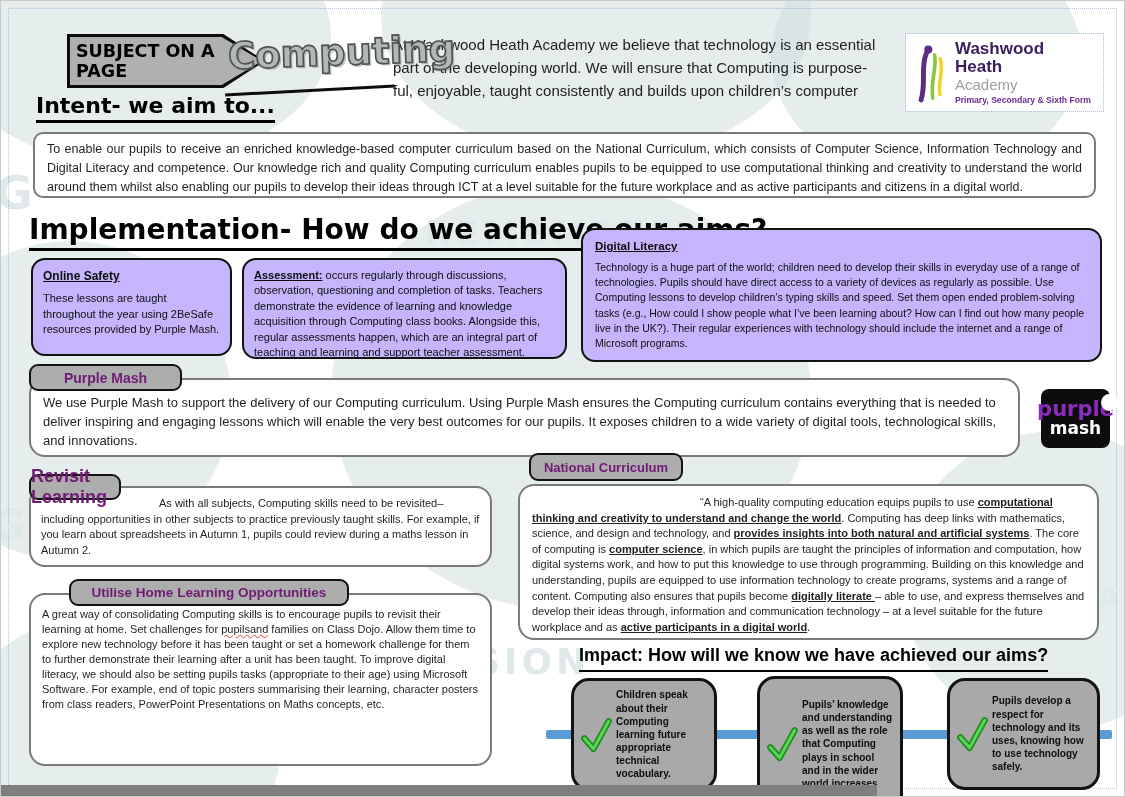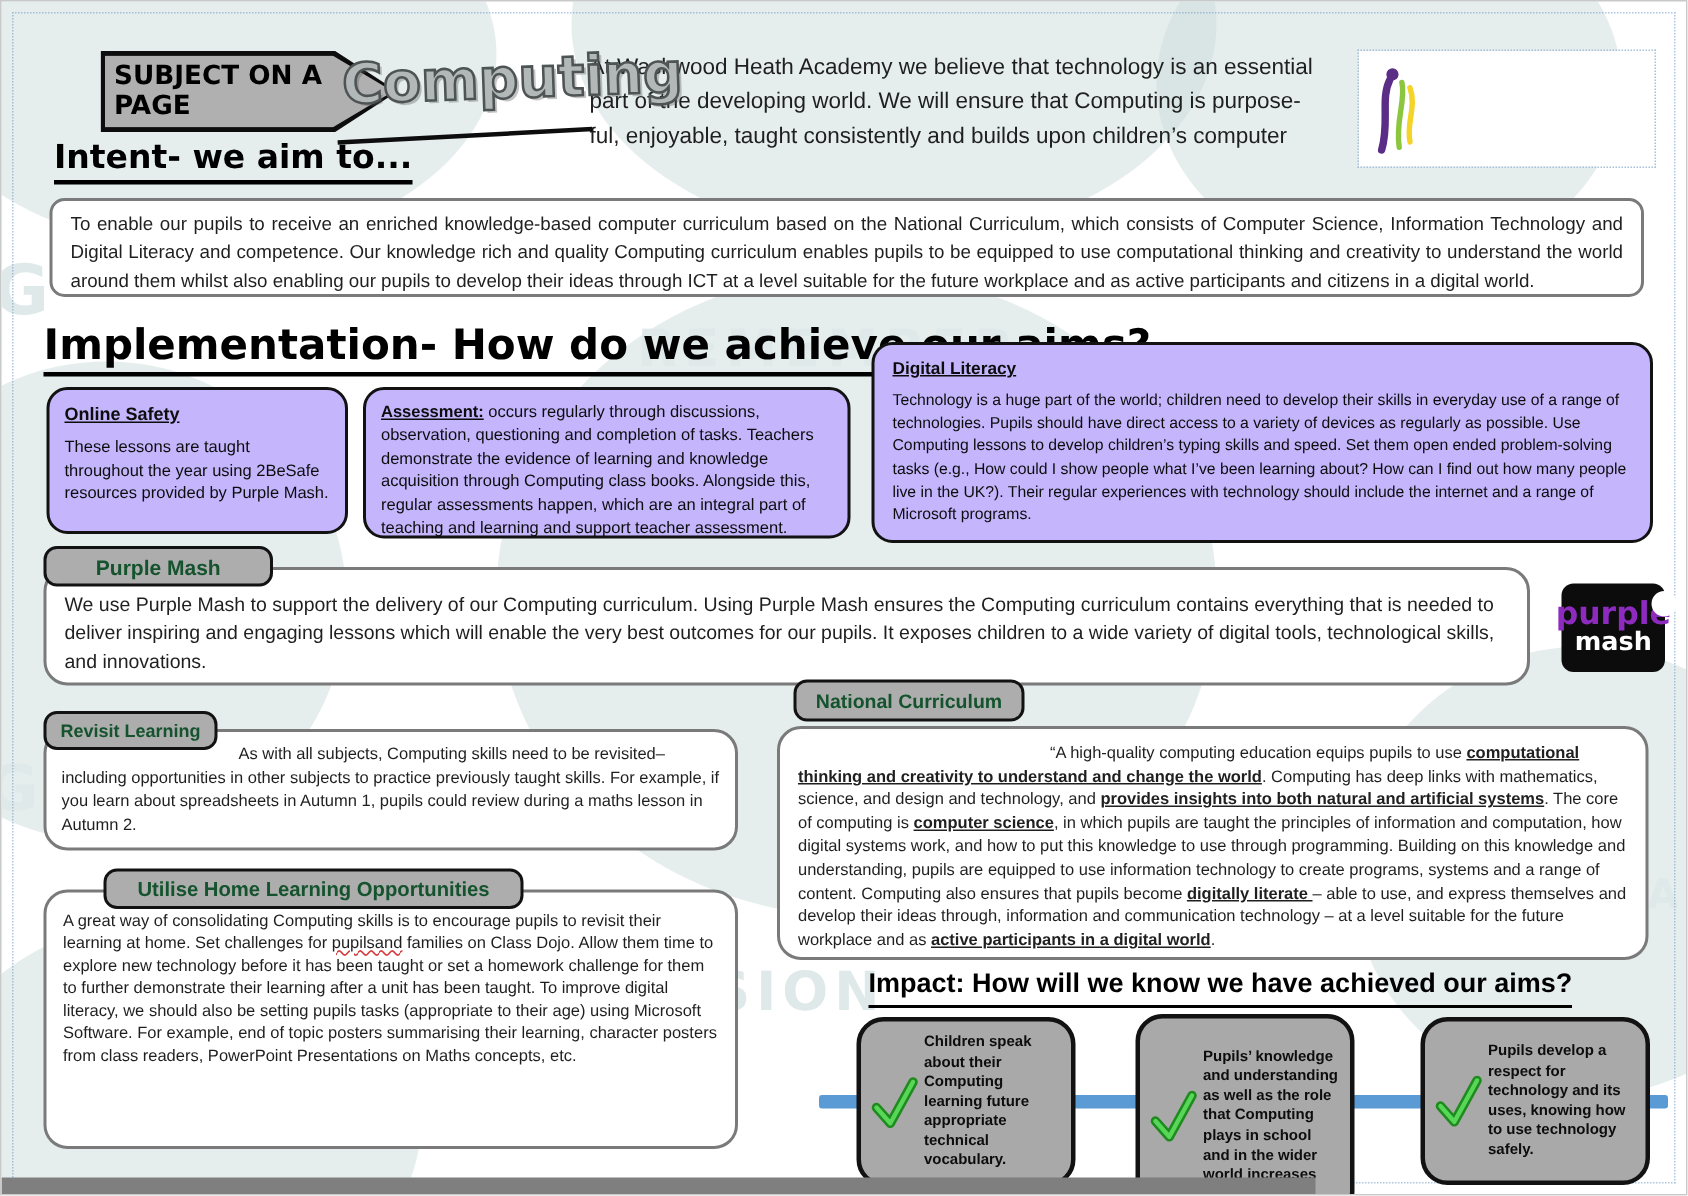--- a/index.html
+++ b/index.html
@@ -30,21 +30,21 @@
   .logo-l3{font-size:8.6px;font-weight:bold;color:#6b2d8f;margin-top:2px;}
   
   .marker{position:absolute;z-index:3;font-family:"DejaVu Sans",sans-serif;font-weight:800;color:#000;
           border-bottom:3px solid #000;padding-bottom:2px;}
   
   .white-box{position:absolute;background:#fff;border:2.5px solid #7a7a7a;border-radius:16px;z-index:3;
              box-sizing:border-box;color:#1f1f1f;}
   .gray-box{position:absolute;background:#c4b5fd;border:2.5px solid #121212;border-radius:14px;z-index:3;
             box-sizing:border-box;color:#0d0d0d;}
   .tab{position:absolute;background:#adadad;border:2.3px solid #121212;border-radius:9px;z-index:5;
-       display:flex;align-items:center;justify-content:center;font-weight:bold;color:#14532d;box-sizing:border-box;}
+       display:flex;align-items:center;justify-content:center;font-weight:bold;color:#701a75;box-sizing:border-box;}
   .box-title{font-weight:bold;text-decoration:underline;}
   .u-bold{font-weight:bold;text-decoration:underline;}
   .squiggle{text-decoration:underline wavy #d63b3b;text-decoration-thickness:1px;}
   
   .pm-logo{position:absolute;left:1040px;top:388px;width:69px;height:59px;background:#0c0c0c;border-radius:8px;z-index:4;
            display:flex;flex-direction:column;align-items:center;justify-content:center;line-height:.95;}
   .pm-notch{position:absolute;right:-8px;top:5px;width:17px;height:17px;border-radius:50%;background:#fff;z-index:5;}
   .pm-p{color:#8d2bbf;font-weight:800;font-size:21px;font-family:"DejaVu Sans",sans-serif;}
   .pm-m{color:#fff;font-weight:800;font-size:17px;font-family:"DejaVu Sans",sans-serif;}
   
@@ -91,20 +91,25 @@
     <div>ful, enjoyable, taught consistently and builds upon children’s computer</div>
   </div>
 
   <div class="logo-card">
     <svg width="36" height="64" viewBox="0 0 40 68">
       <circle cx="17" cy="8" r="4.5" fill="#5b2d86"></circle>
       <path d="M9 64 C15 44 8 26 15 12" stroke="#5b2d86" stroke-width="5.5" fill="none" stroke-linecap="round"></path>
       <path d="M22 62 C19 42 27 28 24 14" stroke="#8cc63f" stroke-width="4" fill="none" stroke-linecap="round"></path>
       <path d="M30 58 C27 44 35 32 30 18" stroke="#f5d327" stroke-width="4" fill="none" stroke-linecap="round"></path>
     </svg>
+    <div>
+      <div class="logo-l1">Washwood Heath</div>
+      <div class="logo-l2">Academy</div>
+      <div class="logo-l3">Primary, Secondary &amp; Sixth Form</div>
+    </div>
   </div>
 
   <div class="marker" style="left:35px;top:92px;font-size:22px;">Intent- we aim to...</div>
   <div class="white-box" style="left:32px;top:131px;width:1063px;height:66px;border-radius:10px;border-width:2px;padding:6px 12px;font-size:12.5px;line-height:1.5;text-align:justify;">To enable our pupils to receive an enriched knowledge-based computer curriculum based on the National Curriculum, which consists of Computer Science, Information Technology and Digital Literacy and competence. Our knowledge rich and quality Computing curriculum enables pupils to be equipped to use computational thinking and creativity to understand the world around them whilst also enabling our pupils to develop their ideas through ICT at a level suitable for the future workplace and as active participants and citizens in a digital world.</div>
 
   <div class="marker" style="left:28px;top:212px;font-size:28px;">Implementation- How do we achieve our aims?</div>
 
   <div class="gray-box" style="left:30px;top:257px;width:201px;height:98px;padding:8px 10px;font-size:11px;line-height:1.42;">
     <div class="box-title" style="font-size:12px;margin-bottom:6px;">Online Safety</div>
     <div>These lessons are taught throughout the year using 2BeSafe resources provided by Purple Mash.</div>
@@ -120,21 +125,21 @@
   </div>
 
   <div class="tab" style="left:28px;top:363px;width:153px;height:27px;font-size:14px;">Purple Mash</div>
   <div class="white-box" style="left:28px;top:377px;width:991px;height:79px;padding:14px 12px 8px;font-size:13px;line-height:1.45;">We use Purple Mash to support the delivery of our Computing curriculum. Using Purple Mash ensures the Computing curriculum contains everything that is needed to deliver inspiring and engaging lessons which will enable the very best outcomes for our pupils. It exposes children to a wide variety of digital tools, technological skills, and innovations.</div>
   <div class="pm-logo">
     <div class="pm-notch"></div>
     <div class="pm-p">purple</div>
     <div class="pm-m">mash</div>
   </div>
 
-  <div class="tab" style="left:28px;top:473px;width:116px;height:26px;font-size:12px;">Revisit Learning</div>
+  <div class="tab" style="left:28px;top:473px;width:92px;height:26px;font-size:18px;">Revisit Learning</div>
   <div class="white-box" style="left:28px;top:485px;width:463px;height:81px;padding:8px 10px;font-size:11px;line-height:1.42;text-indent:118px;">As with all subjects, Computing skills need to be revisited– including opportunities in other subjects to practice previously taught skills. For example,  if you learn about spreadsheets in Autumn 1, pupils could review during a maths lesson in Autumn 2.</div>
 
   <div class="tab" style="left:528px;top:452px;width:154px;height:28px;font-size:13px;">National Curriculum</div>
   <div class="white-box" style="left:517px;top:483px;width:581px;height:156px;padding:9px 12px;font-size:11px;line-height:1.42;text-indent:168px;"><span>“A high-quality computing education equips pupils to use </span><span class="u-bold">computational thinking and creativity to understand and change the world</span><span>. Computing has deep links with mathematics, science, and design and technology, and </span><span class="u-bold">provides insights into both natural and artificial systems</span><span>. The core of computing is </span><span class="u-bold">computer science</span><span>, in which pupils are taught the principles of information and computation, how digital systems work, and how to put this knowledge to use through programming. Building on this knowledge and understanding, pupils are equipped to use information technology to create programs, systems and a range of content. Computing also ensures that pupils become </span><span class="u-bold">digitally literate </span><span>– able to use, and express themselves and develop their ideas through, information and communication technology – at a level suitable for the future workplace and as </span><span class="u-bold">active participants in a digital world</span><span>.</span></div>
 
   <div class="tab" style="left:28px;top:578px;width:280px;height:27px;font-size:13.5px;margin-left:40px;">Utilise Home Learning Opportunities</div>
   <div class="white-box" style="left:28px;top:592px;width:463px;height:173px;padding:12px 11px 6px;font-size:11px;line-height:1.36;">
     <span>A great way of consolidating Computing skills is to encourage pupils to revisit their learning at home. Set challenges for </span><span class="squiggle">pupilsand</span><span> families on Class Dojo. Allow them time to explore new technology before it has been taught or set a homework challenge for them to further demonstrate their learning after a unit has been taught. To improve digital literacy, we should also be setting pupils tasks (appropriate to their age) using Microsoft Software. For example, end of topic posters summarising their learning, character posters from class readers, PowerPoint Presentations on Maths concepts, etc.</span>
   </div>
 

